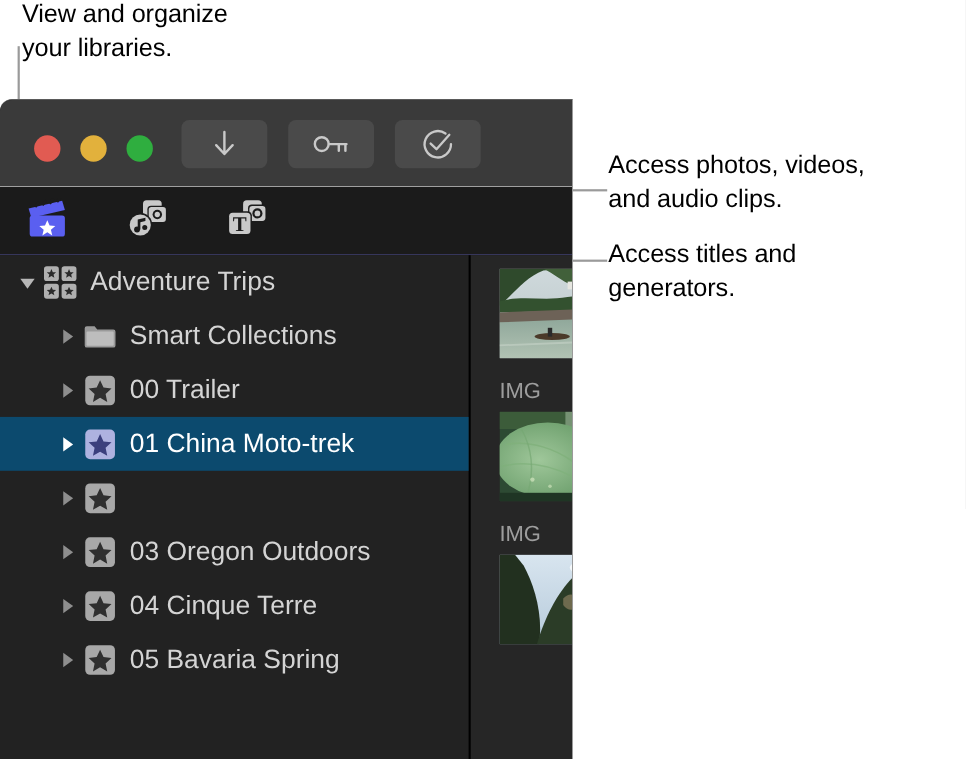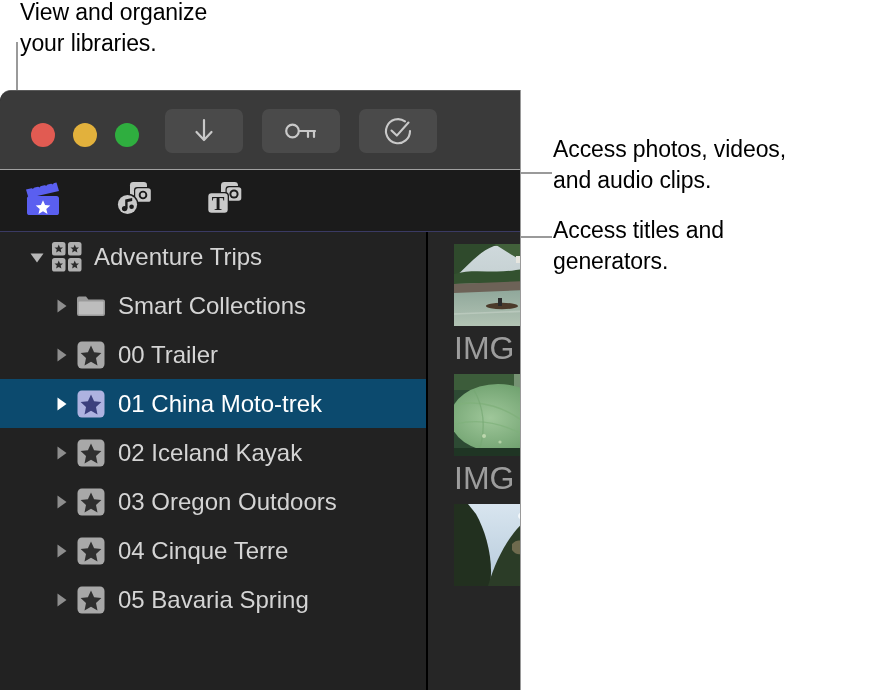--- a/index.html
+++ b/index.html
@@ -171,38 +171,38 @@
   .row-icon {
     width: 34px;
     flex: none;
     display: flex;
     align-items: center;
     justify-content: center;
     margin-right: 10px;
   }
   .row-label { line-height: 1; }
 
-  .lvl0 { padding-left: 24px; align-items: center; }
+  .lvl0 { padding-left: 12px; align-items: center; }
   .lvl1 { padding-left: 48px; }
 
   
   .thumb-cell {
     position: absolute;
     left: 26px;
   }
   .thumb {
     width: 100px;
     height: 82px;
     overflow: hidden;
     position: relative;
   }
   .thumb-label {
     color: #9d9d9d;
-    font-size: 32px;
-    margin-top: 6px;
+    font-size: 20px;
+    margin-top: 20px;
     line-height: 1;
     white-space: nowrap;
   }
   #cell-0 { top: 12px; }
   #cell-1 { top: 142px; }
   #cell-2 { top: 272px; }
 </style>
 </head>
 <body>
 
@@ -387,21 +387,20 @@
           <svg width="20" height="20" viewBox="0 0 20 20">
               <path d="M6.5 3.5 L15.5 10 L6.5 16.5 Z" fill="#8e8e8e"></path>
             </svg>
         </span>
         <span class="row-icon">
           <svg width="30" height="30" viewBox="0 0 30 30">
             <rect x="1.5" y="1.5" width="27" height="27" rx="4.4" fill="#a8a8a8"></rect>
             <path d="M15 5.6 L18.1 12.3 L25.4 13.1 L20 18.1 L21.5 25.4 L15 21.7 L8.5 25.4 L10 18.1 L4.6 13.1 L11.9 12.3 Z" fill="#2f2f2f"></path>
           </svg>
         </span>
-        <span class="row-label">02 Iceland Kayak</span>
       </div>
 
       <div class="side-row lvl1">
         <span class="disc">
           <svg width="20" height="20" viewBox="0 0 20 20">
               <path d="M6.5 3.5 L15.5 10 L6.5 16.5 Z" fill="#8e8e8e"></path>
             </svg>
         </span>
         <span class="row-icon">
           <svg width="30" height="30" viewBox="0 0 30 30">

